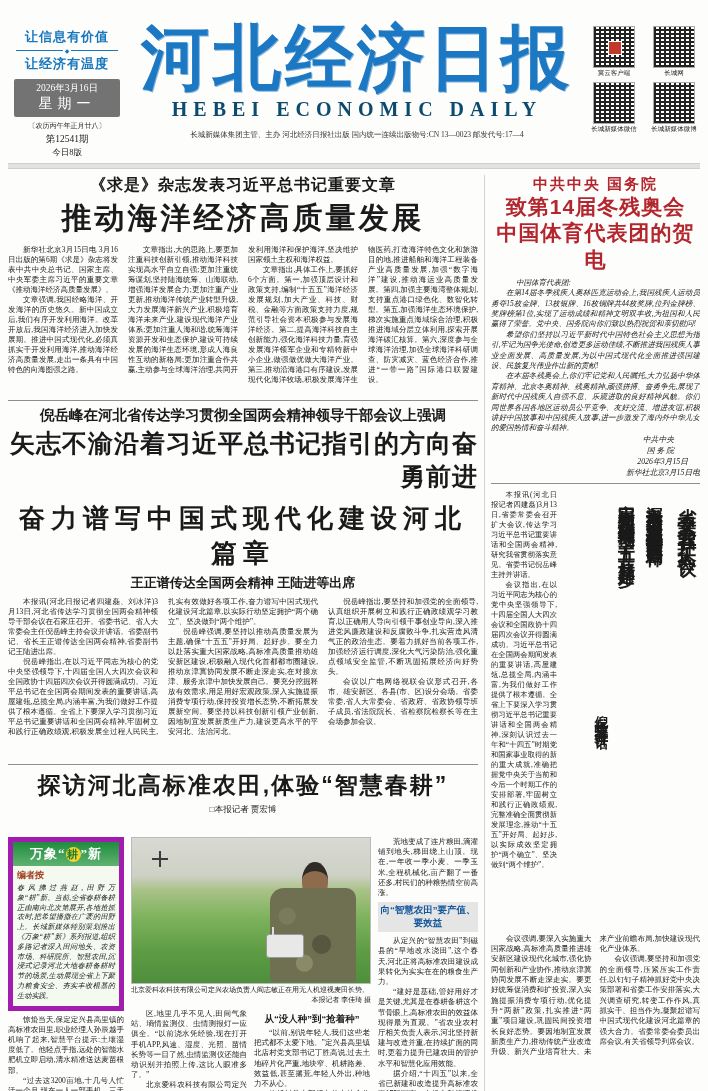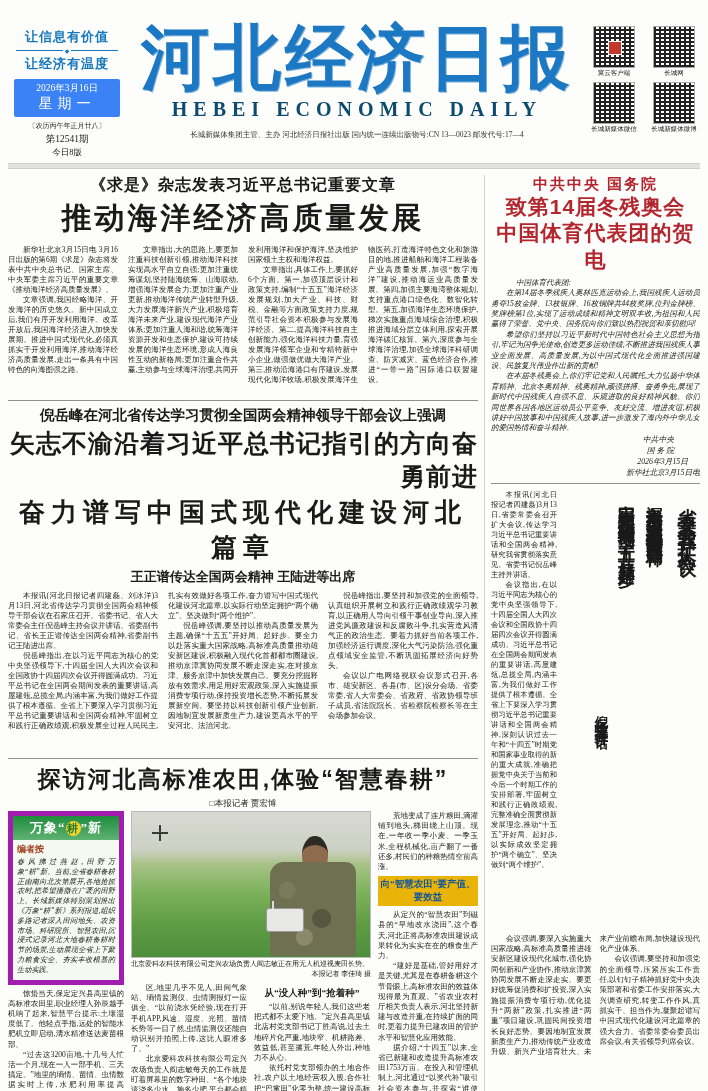--- a/index.html
+++ b/index.html
@@ -6,21 +6,21 @@
   body{width:708px;height:1091px;background:#fdfdfc;font-family:"Liberation Serif","DejaVu Serif",serif;color:#1a1a1a;overflow:hidden;}
   .page{padding:6px 8px 0;}
   .sans{font-family:"Liberation Sans","DejaVu Sans",sans-serif;}
   p{margin:0;text-indent:2em;}
   
   .masthead{display:flex;align-items:flex-start;gap:6px;padding-top:14px;}
   .mh-left{width:118px;flex:none;text-align:center;padding-top:8px;}
   .slogan{color:#1878be;font-weight:bold;font-size:13px;letter-spacing:1px;}
   .slogan-sep{display:flex;align-items:center;gap:2px;color:#1878be;font-size:6px;margin:1px 8px;}
   .slogan-sep::before,.slogan-sep::after{content:"";flex:1;border-top:1px solid #1878be;}
-  .datebox{background:#3b82f6;color:#fff;border-radius:2px;margin:6px 6px 4px;padding:3px 0 4px;}
+  .datebox{background:#737373;color:#fff;border-radius:2px;margin:6px 6px 4px;padding:3px 0 4px;}
   .datebox .d1{font-size:9.5px;}
   .datebox .d2{font-size:14px;font-weight:normal;letter-spacing:5px;}
   .lunar{font-size:7px;color:#222;}
   .issue{font-size:9.5px;margin-top:2px;}
   .pages{font-size:8.5px;margin-top:1px;}
   .mh-center{flex:1;text-align:center;}
   .paper-name{font-size:68px;line-height:76px;font-weight:900;color:#1c78c2;letter-spacing:4px;transform:scaleY(1.04);text-shadow:1px 1px 0 #7fb2dc;}
   .paper-en{font-size:20px;font-weight:bold;letter-spacing:6px;color:#0c4a6e;margin-top:2px;}
   .publisher{font-size:7.5px;color:#333;margin-top:9px;}
   .mh-right{width:112px;flex:none;display:grid;grid-template-columns:1fr 1fr;gap:4px 8px;padding-top:6px;}
@@ -34,26 +34,26 @@
   .col-main{width:470px;flex:none;}
   .col-rail{flex:1;border-left:1px solid #d2d2d0;padding-left:6px;overflow:hidden;}
   .rule{border:0;border-top:1px solid #8f8f8d;margin:5px 0;}
   
   .kicker1{font-weight:bold;font-size:16px;text-align:center;letter-spacing:1px;}
   .headline1{font-weight:900;font-size:30px;text-align:center;letter-spacing:3px;margin:2px 0 6px;}
   .cols4{column-count:4;column-gap:10px;height:150px;font-size:7.5px;line-height:10px;text-align:justify;overflow:hidden;}
   
   .kicker3{font-weight:bold;font-size:14.5px;text-align:center;}
   .h3a{font-weight:900;font-size:25px;text-align:right;letter-spacing:1px;margin-top:2px;}
-  .h3b{font-weight:900;font-size:26px;text-align:center;letter-spacing:6px;margin-top:2px;}
+  .h3b{font-weight:900;font-size:26px;text-align:center;letter-spacing:6px;margin-top:8px;}
   .deck3{font-weight:bold;font-size:13px;text-align:center;margin:3px 0 5px;}
   .cols3{column-count:3;column-gap:10px;height:162px;font-size:7.5px;line-height:10px;text-align:justify;overflow:hidden;}
   
   .f-headline{font-weight:900;font-size:23px;text-align:center;letter-spacing:2px;margin-top:3px;}
-  .f-byline{font-size:8.5px;text-align:center;margin:3px 0 1px;color:#222;}
+  .f-byline{font-size:8.5px;text-align:center;margin:3px 0 21px;color:#222;}
   .feature-row{display:flex;gap:7px;height:388px;overflow:hidden;}
   .f-left{width:116px;flex:none;}
   .note-box{border:5px solid #a21caf;background:#f4faf0;}
   .note-title{background:linear-gradient(180deg,#1f8c3c,#5fb271);color:#fff;font-weight:900;font-size:13px;text-align:center;padding:3px 0;letter-spacing:1px;}
   .note-title .circ{display:inline-block;background:#f5d328;color:#1f7a33;border-radius:50%;width:15px;height:15px;line-height:15px;font-size:11px;}
   .note-label{color:#a03c1e;font-weight:bold;font-size:9px;padding:3px 4px 0;}
   .note-text{font-size:7.2px;line-height:9.8px;font-style:italic;padding:2px 4px 4px;text-align:justify;}
   .smalltext{font-size:7.5px;line-height:10.2px;text-align:justify;}
   .f-left .smalltext{margin-top:4px;}
   .f-sub{font-weight:bold;font-size:9.5px;text-align:center;margin:4px 0 2px;font-family:"Liberation Sans","DejaVu Sans",sans-serif;}
@@ -64,21 +64,21 @@
   .farmer{position:absolute;right:8px;top:24px;width:96px;height:120px;}
   .farmer .head{position:absolute;right:34px;top:0;width:26px;height:28px;border-radius:50% 50% 45% 45%;background:#8f6b4e;border-top:9px solid #2e2a26;}
   .farmer .bodyshape{position:absolute;right:6px;top:26px;width:86px;height:94px;border-radius:14px 10px 4px 4px;background:radial-gradient(circle at 20% 30%,#7a7b5c 8px,transparent 9px),radial-gradient(circle at 60% 60%,#55573e 9px,transparent 10px),radial-gradient(circle at 40% 80%,#8a8a68 8px,transparent 9px),#6f7052;}
   .farmer .controller{position:absolute;right:58px;top:72px;width:36px;height:22px;background:#e8e8e6;border:1px solid #999;border-radius:3px;}
   .farmer .controller::before{content:"";position:absolute;left:5px;top:-8px;width:2px;height:8px;background:#ddd;}
   .photo-caption{font-size:7px;line-height:9.5px;text-align:justify;margin:2px 0 4px;}
   .photo-credit{display:block;text-align:right;}
   .f-mid-cols{display:flex;gap:7px;}
   .f-mid-cols>div{width:116px;}
   .f-right{flex:1;overflow:hidden;}
-  .blue-sub{background:#eab308;color:#14589c;font-weight:bold;font-size:9.5px;text-align:center;padding:2px 0;margin:4px 0;font-family:"Liberation Sans","DejaVu Sans",sans-serif;}
+  .blue-sub{background:#e5e5e5;color:#14589c;font-weight:bold;font-size:9.5px;text-align:center;padding:2px 0;margin:4px 0;font-family:"Liberation Sans","DejaVu Sans",sans-serif;}
   
   .kicker-red{color:#b3262e;font-weight:bold;font-size:15px;text-align:center;letter-spacing:2px;}
   .red-h{color:#b3262e;font-weight:900;font-size:21px;text-align:center;letter-spacing:1px;line-height:1.25;}
   .telegram-body{font-size:7.5px;line-height:10.4px;font-style:italic;text-align:justify;margin-top:5px;}
   .salutation{text-indent:0;margin-left:25px;}
   .sign{font-style:italic;font-size:7.8px;line-height:11px;text-align:right;}
   .sign .s1{padding-right:26px;}
   .sign .s2{padding-right:26px;}
   .sign .s3{padding-right:12px;}
   

